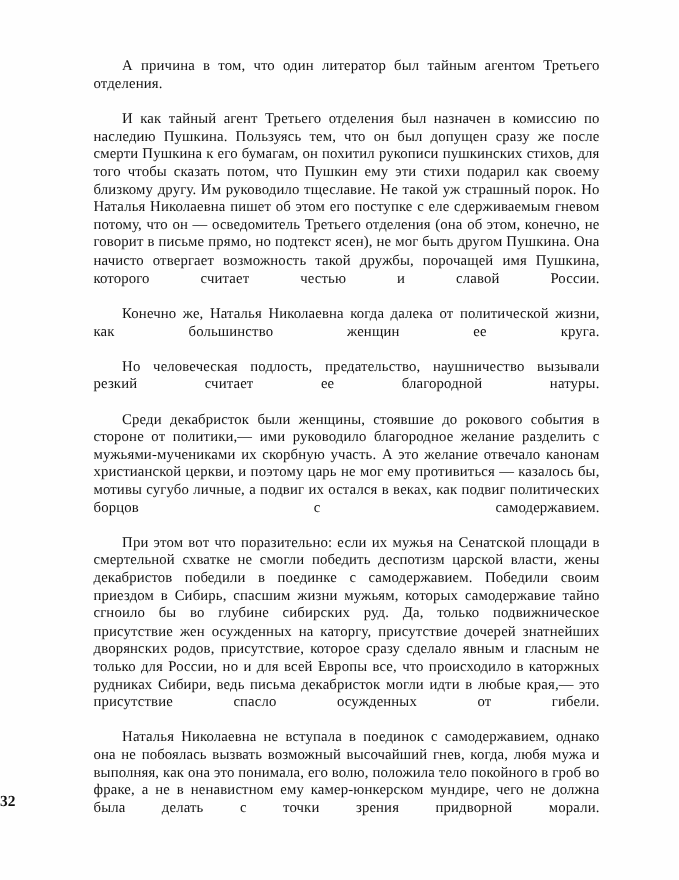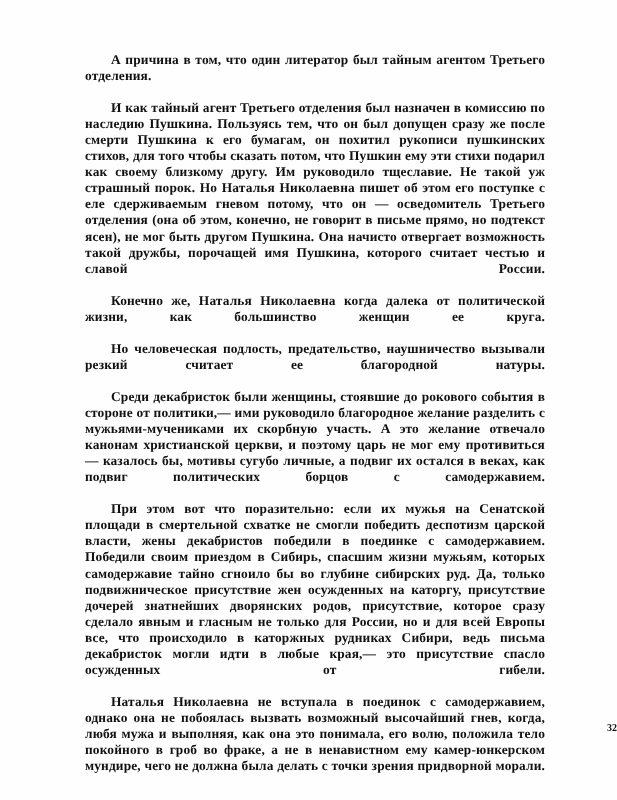--- a/index.html
+++ b/index.html
@@ -22,34 +22,34 @@
     width: 460px;
   }
   .para {
     margin: 0;
     text-indent: 26px;
     text-align: justify;
     font-size: 13.4px;
     line-height: 16.05px;
     color: #111111;
     letter-spacing: 0.01em;
-    font-weight: 700;
+    font-weight: 400;
     -webkit-font-smoothing: none;
     text-rendering: geometricPrecision;
   }
   .para:last-of-type {
     text-align: justify;
   }
   .page-number {
     position: absolute;
     left: 0;
     right: 0;
     top: 722px;
-    text-align: right;
-    font-size: 10px;
+    text-align: left;
+    font-size: 14px;
     font-weight: 700;
     color: #111111;
     font-family: "Liberation Serif", "DejaVu Serif", serif;
   }
   
   .para::after {
     content: "";
     display: inline-block;
     width: 100%;
   }

